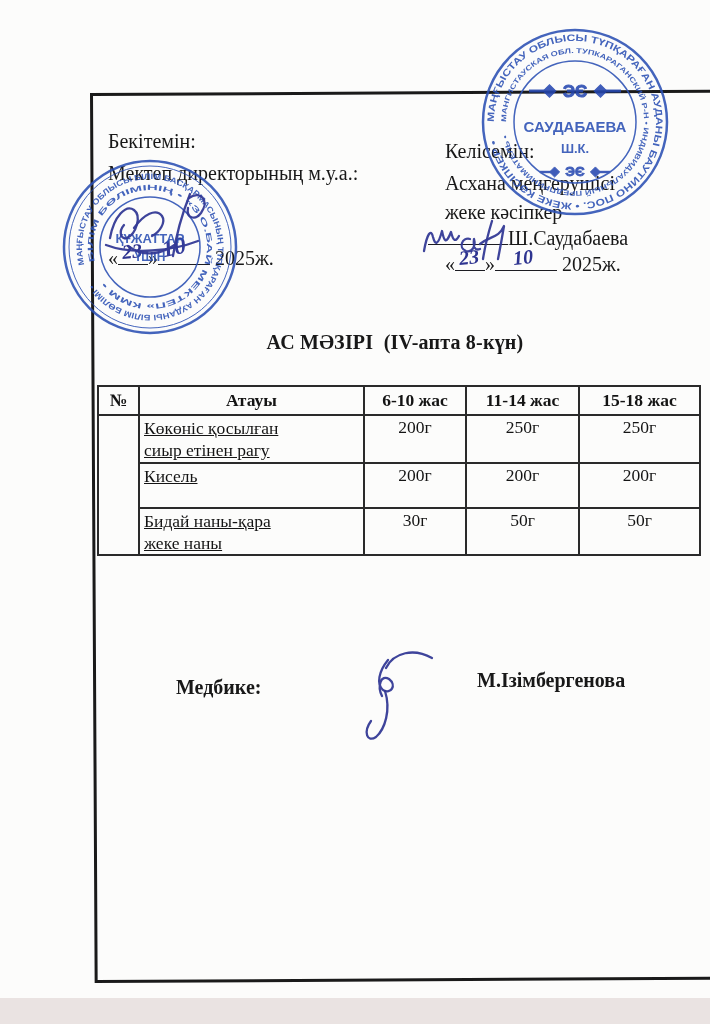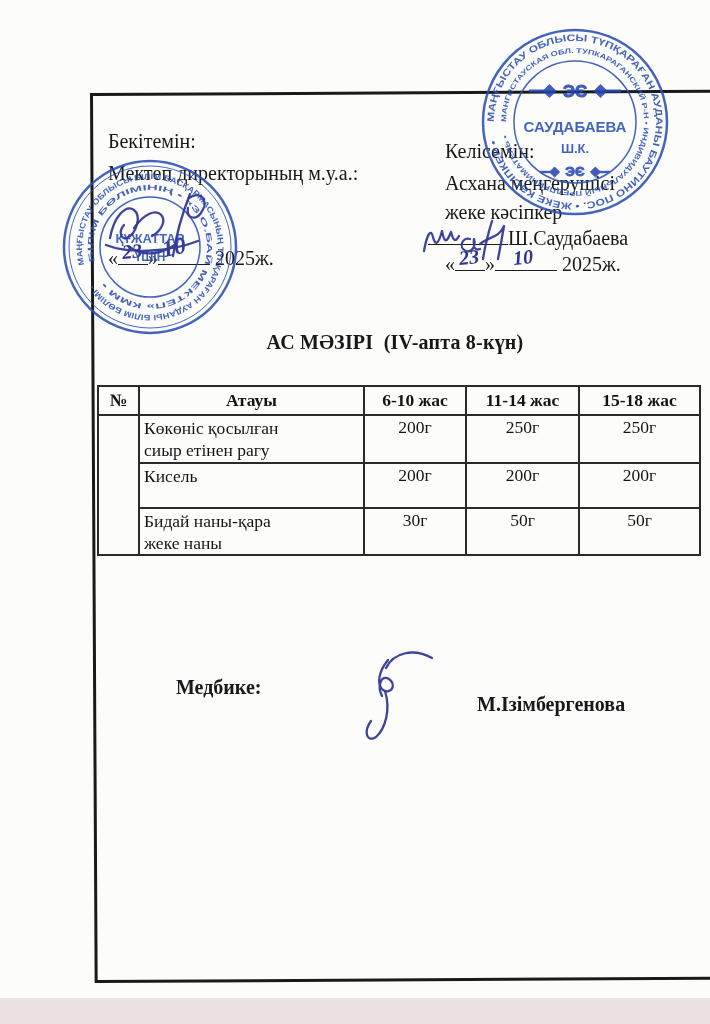--- a/index.html
+++ b/index.html
@@ -31,25 +31,25 @@
     font-size:20px;font-weight:bold;white-space:pre;letter-spacing:.2px;
   }
   
   table.menu{
     position:absolute;left:97px;top:385px;border-collapse:collapse;
     table-layout:fixed;font-size:17.5px;color:#141414;
   }
   table.menu,table.menu th,table.menu td{border:2px solid #2a2a2a;}
   table.menu th{font-weight:bold;text-align:center;padding:0;height:27px;}
   table.menu td{vertical-align:top;padding:1px 4px 0 4px;}
-  td.namecell{padding-left:9px;line-height:22px;}
+  td.namecell{padding-left:9px;line-height:22px;text-decoration:underline;}
   td.valcell{text-align:center;margin-left:48px;}
   td.numcell{border-top:none;}
   .medbike-label{position:absolute;left:176px;top:676px;font-size:20px;font-weight:bold;}
-  .medbike-name{position:absolute;left:477px;top:669px;font-size:20px;font-weight:bold;margin-top:24px;}
+  .medbike-name{position:absolute;left:477px;top:669px;font-size:20px;font-weight:bold;}
   
   svg.stamp{position:absolute;opacity:.88;}
   .s-ring{fill:none;stroke:#2b50b4;}
   .ring-t{fill:#2b50b4;font-family:"Liberation Sans", sans-serif;font-weight:bold;}
   .stamp-center{fill:#2b50b4;font-family:"Liberation Sans", sans-serif;font-weight:bold;text-anchor:middle;}
   .orn{stroke:#2547b0;fill:#2547b0;}
   .orn text{fill:#2547b0;font-family:"Liberation Sans", sans-serif;font-weight:bold;text-anchor:middle;}
   
   svg.sig path{fill:none;stroke:#343a96;stroke-width:2.3;stroke-linecap:round;stroke-linejoin:round;opacity:.95;}
   .scanner-strip{position:absolute;left:0;top:998px;width:710px;height:26px;background:#eae3e2;}

